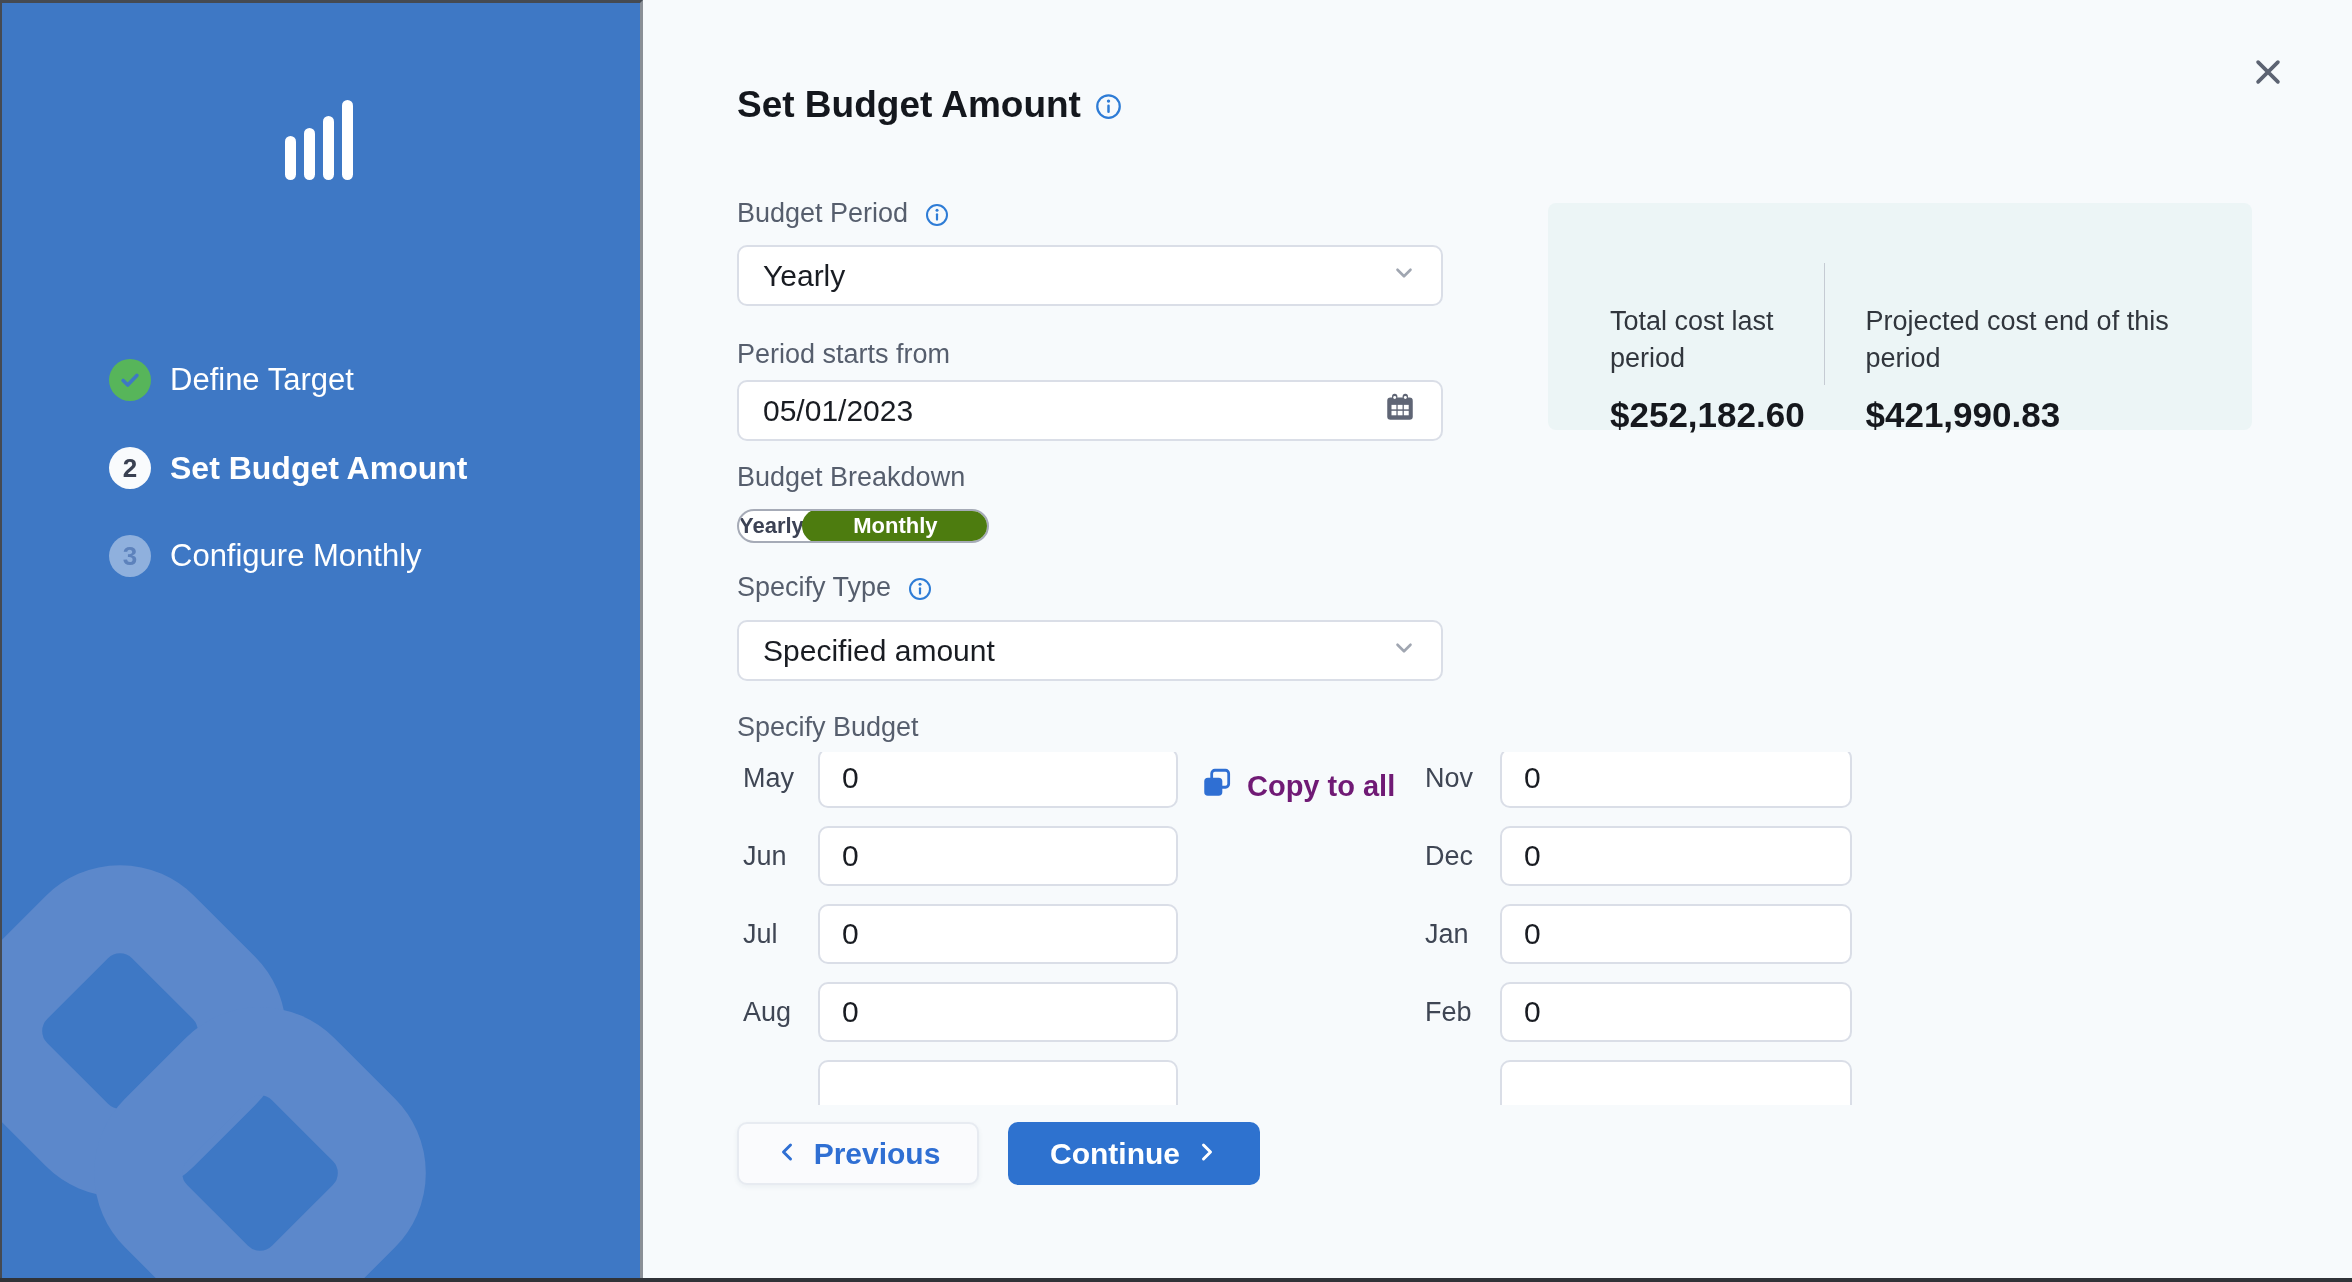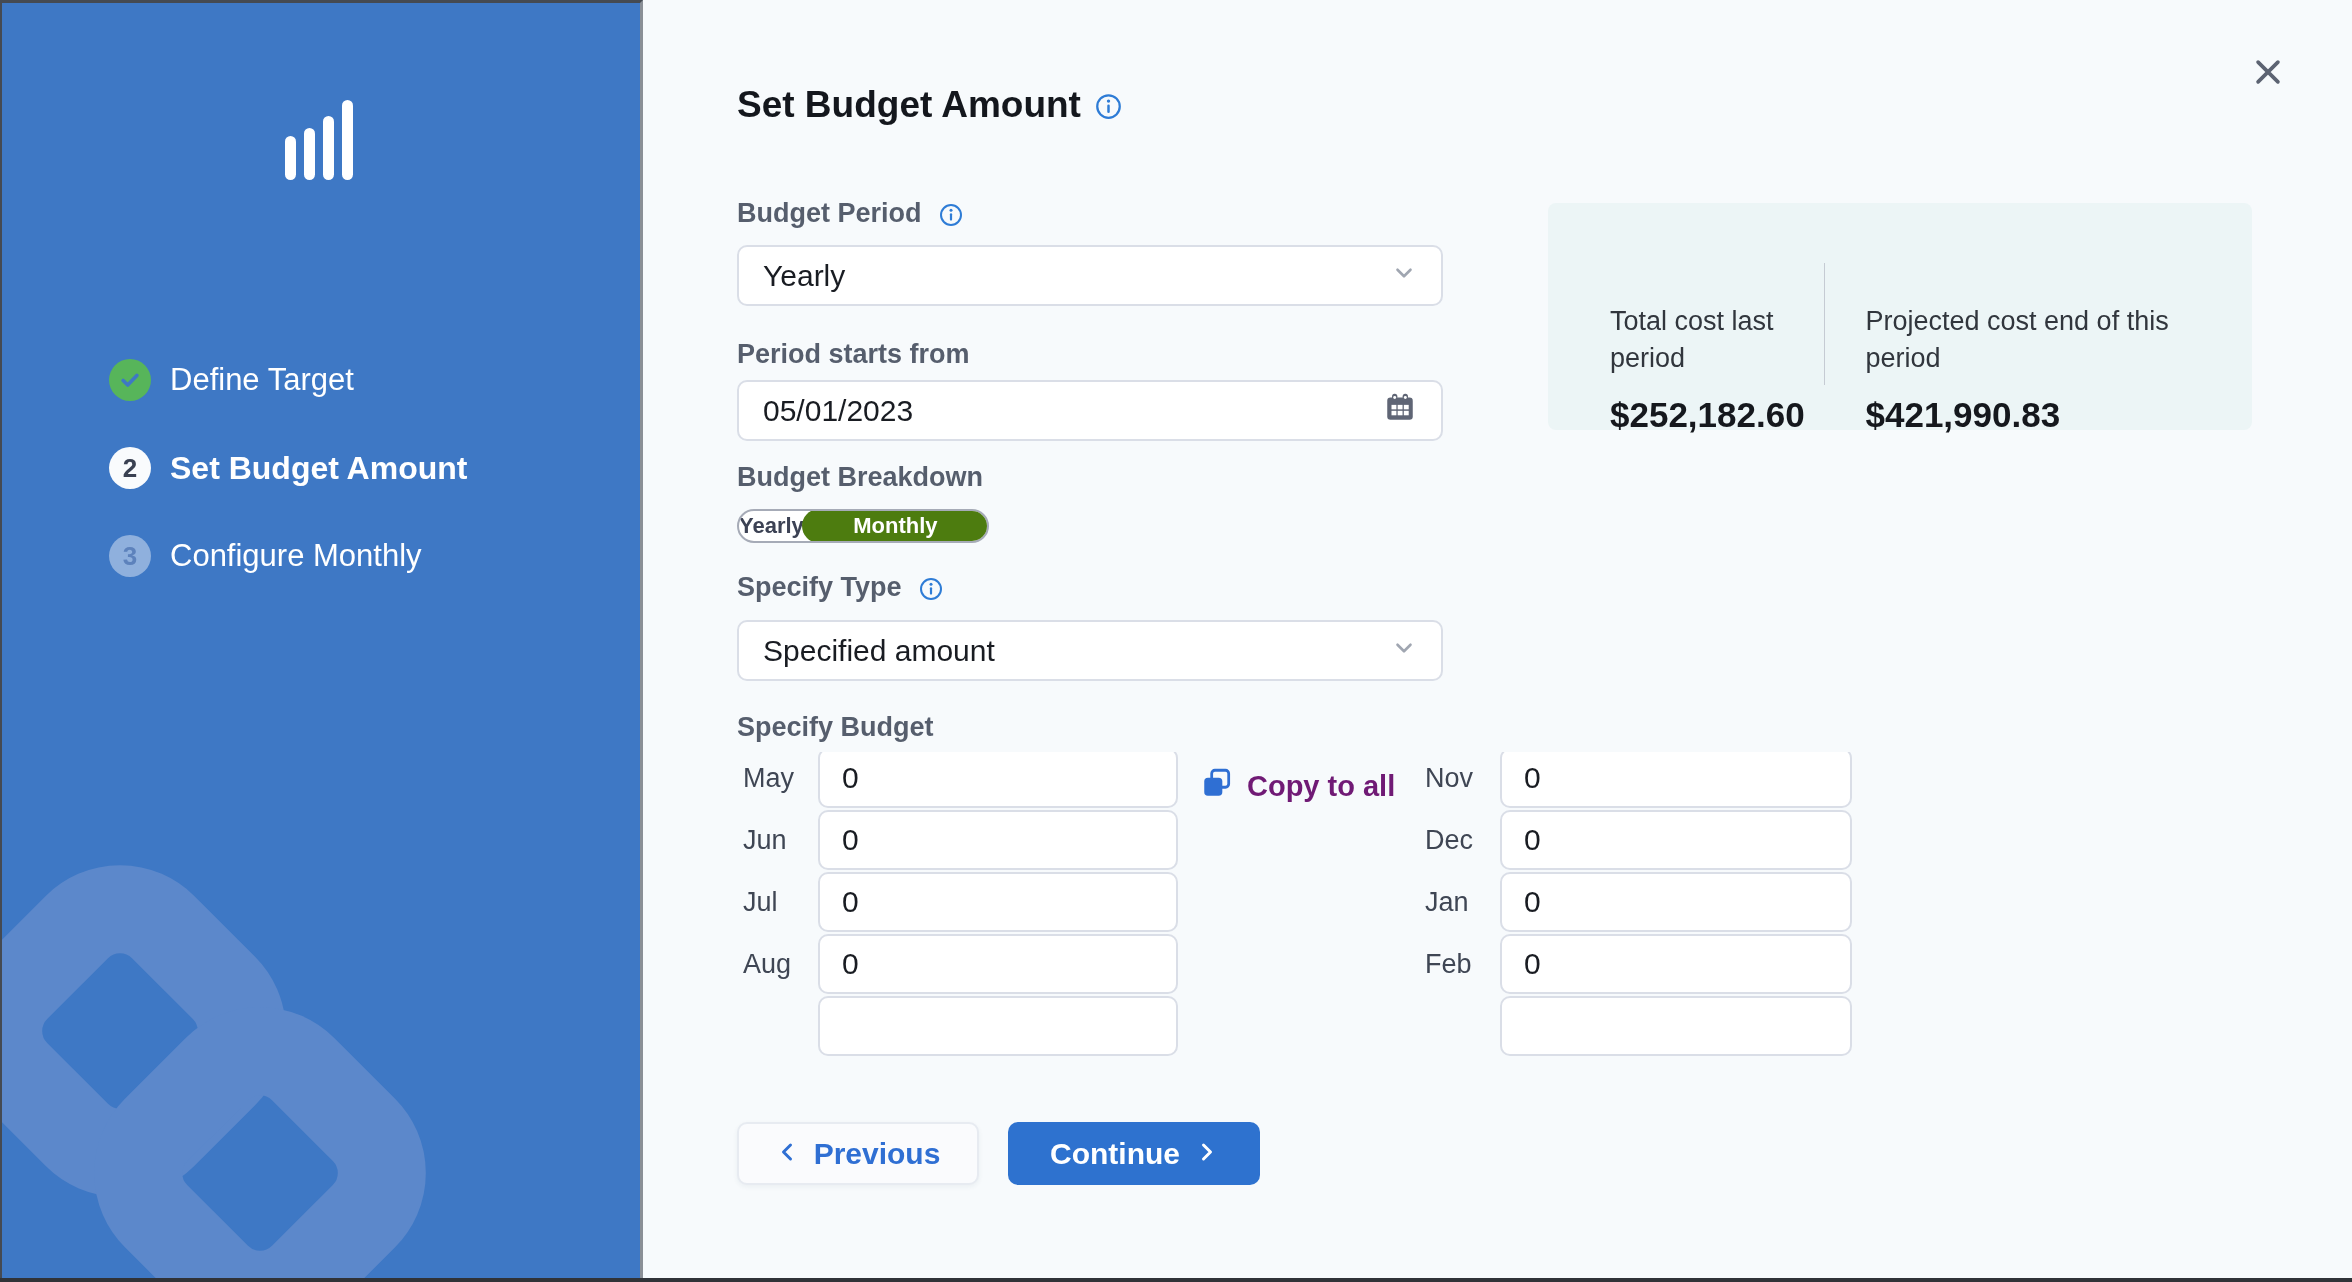--- a/index.html
+++ b/index.html
@@ -62,21 +62,21 @@
     display:flex; align-items:center; justify-content:center;
   }
   .page-title {
     position:absolute; left:94px; top: 84px;
     font-size: 37px; font-weight: 700; color:#14171D;
     display:flex; align-items:center; gap: 14px;
   }
   .info-icon { display:inline-flex; margin-top:2px; cursor:pointer; }
   .field-label {
     position:absolute; left:94px;
-    font-size: 27px; font-weight: 700; color:#565E6D;
+    font-size: 27px; font-weight: 400; color:#565E6D;
     display:flex; align-items:center; gap:17px;
   }
   .select, .text-input {
     position:absolute; left:94px; width: 706px; height: 61px;
     background:#fff; border: 2px solid #DADEE7; border-radius: 10px;
     display:flex; align-items:center;
     padding: 0 24px; font-size: 30px; color:#191C22; cursor:pointer;
   }
   .select .sel-value { flex:1; }
   .text-input input {
@@ -108,21 +108,21 @@
     background:#4d7c0f; color:#fff; border-radius: 18px; margin: -2px; flex: 1 0 130px;
   }
   
   .months-clip {
     position:absolute; left: 100px; top: 752px; width: 1140px; height: 353px;
     overflow: hidden;
   }
   .month-col { position:absolute; top:3px; }
   .month-col.left { left:0; }
   .month-col.right { left: 682px; }
-  .month-row { display:flex; align-items:center; height:46px; margin-bottom: 16px; }
+  .month-row { display:flex; align-items:center; height:46px; margin-bottom: 32px; }
   .month-name { width: 75px; font-size: 27px; font-weight: 500; color:#3F4654; }
   .month-input {
     width: 360px; height: 60px; background:#fff;
     border: 2px solid #DADEE7; border-radius: 10px;
     font-size: 30px; color:#191C22; padding: 0 22px; outline:none;
   }
   .month-col.right .month-input { width: 352px; }
   .copy-all {
     position:absolute; left: 457px; top: 14px;
     display:flex; align-items:center; gap: 13px;

